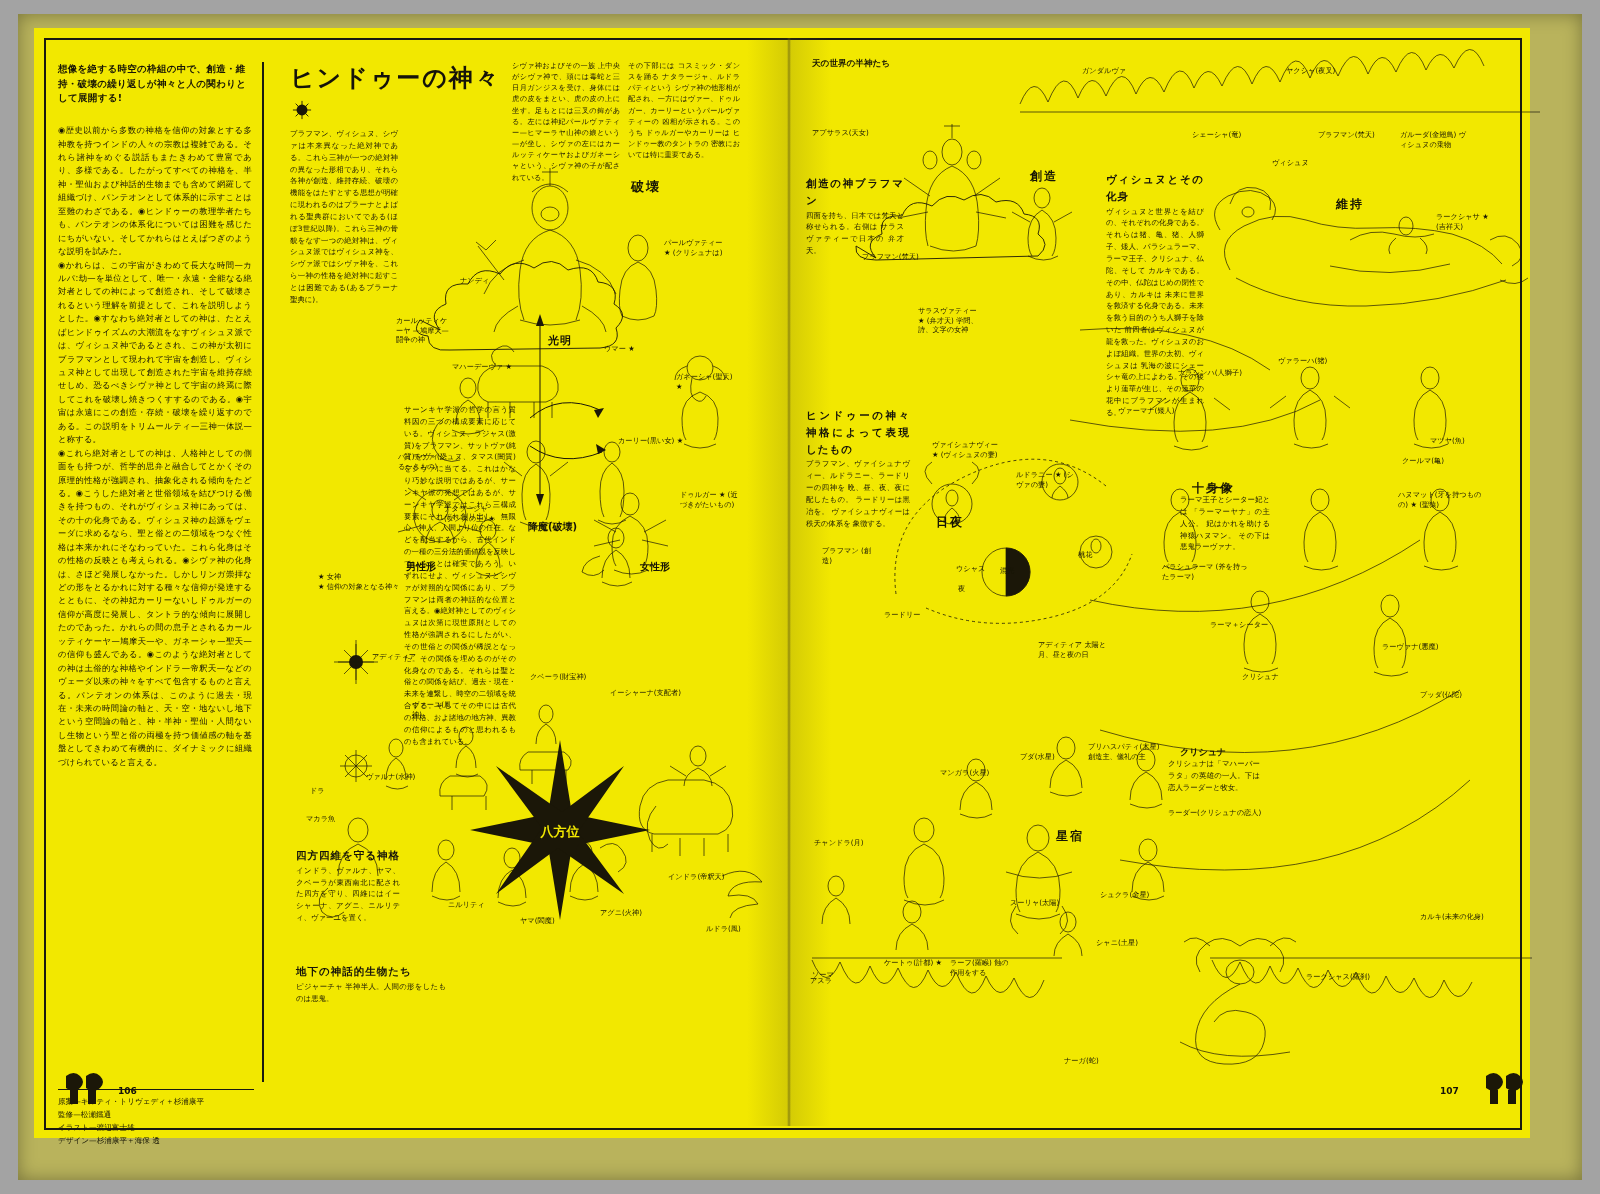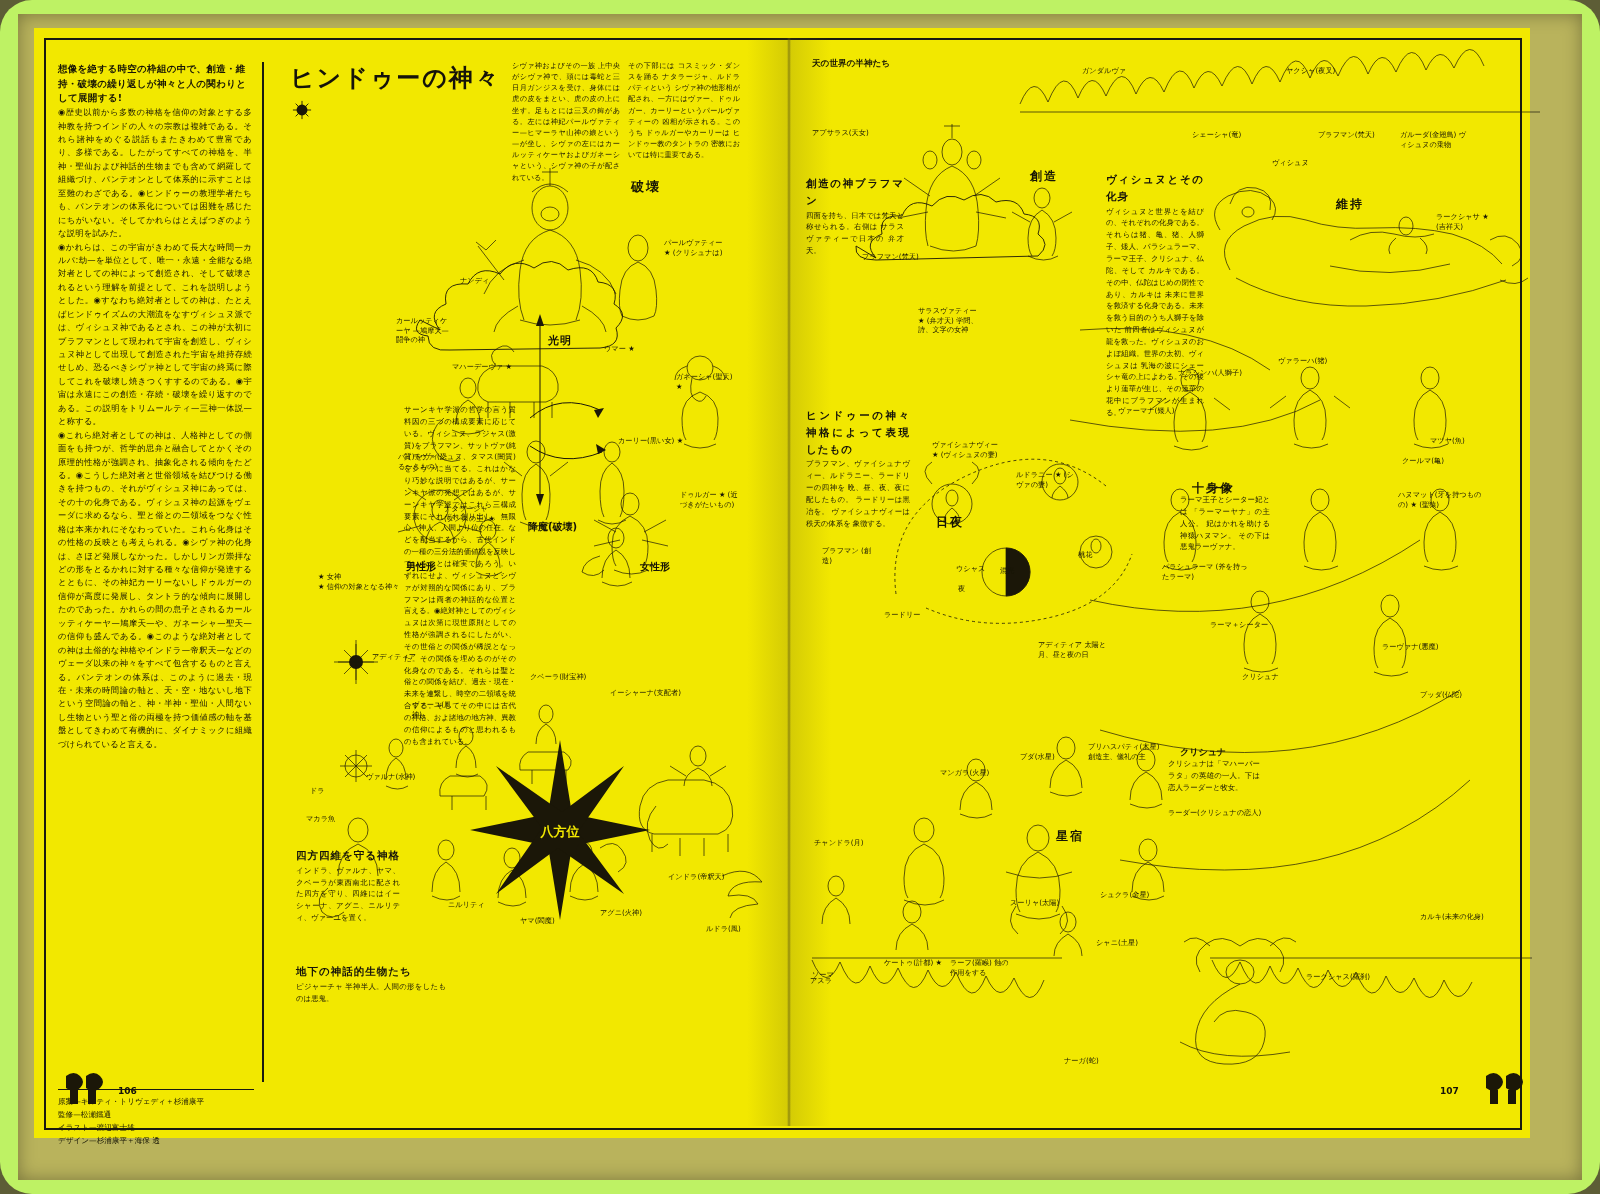--- a/index.html
+++ b/index.html
@@ -1,33 +1,33 @@
 <!DOCTYPE html>
 <html><head>
 <meta charset="utf-8">
 <style>
   html,body{margin:0;padding:0;background:#5d5d36;}
   body{width:1600px;height:1194px;overflow:hidden;font-family:"DejaVu Sans","Liberation Sans",sans-serif;}
-  #page{position:relative;width:1600px;height:1194px;background:#bef264;border-radius:32px;}
+  #page{position:relative;width:1600px;height:1194px;background:#a3a3a3;}
   
   .paper{position:absolute;left:18px;top:14px;width:1564px;height:1166px;background:#b9b35c;
          box-shadow:0 0 18px rgba(0,0,0,.35) inset;}
   .paperinner{position:absolute;left:34px;top:28px;width:1496px;height:1110px;background:#f2e800;}
   .ruleframe{position:absolute;left:44px;top:38px;width:1474px;height:1088px;border:2px solid #1b1a10;}
   .spine{position:absolute;left:787px;top:38px;width:4px;height:1088px;
          background:linear-gradient(90deg,rgba(120,110,30,.0),rgba(90,85,20,.55),rgba(120,110,30,.0));}
   .gut{position:absolute;top:38px;width:42px;height:1088px;}
   .gutl{left:747px;background:linear-gradient(90deg,rgba(0,0,0,0) 0%,rgba(90,85,25,.20) 100%);}
   .gutr{left:789px;background:linear-gradient(90deg,rgba(90,85,25,.20) 0%,rgba(0,0,0,0) 100%);}
 
   
   .col-left{position:absolute;left:58px;top:62px;width:206px;height:1020px;
             border-right:2px solid #1b1a10;padding-right:10px;box-sizing:border-box;}
   .lead{font-size:9.5px;line-height:1.55;color:#171505;font-weight:bold;letter-spacing:.3px;}
-  .body-jp{font-size:8.3px;line-height:1.62;color:#171505;text-align:justify;margin-top:0;letter-spacing:.2px;}
+  .body-jp{font-size:8.3px;line-height:1.62;color:#171505;text-align:justify;margin-top:18px;letter-spacing:.2px;}
   .credits{position:absolute;left:58px;bottom:46px;width:196px;font-size:7.6px;line-height:1.7;color:#171505;
            border-top:1px solid #1b1a10;padding-top:6px;}
 
   .title{position:absolute;left:290px;top:62px;font-size:24px;font-weight:bold;color:#15130a;letter-spacing:2px;}
   .titlemark{position:absolute;left:292px;top:100px;width:20px;height:20px;}
   .intro{position:absolute;left:290px;top:128px;width:108px;font-size:7.4px;line-height:1.6;color:#171505;text-align:justify;}
   .intro2{position:absolute;left:404px;top:404px;width:112px;font-size:7.4px;line-height:1.6;color:#171505;text-align:justify;}
   .shivatext{position:absolute;left:512px;top:60px;width:108px;font-size:7.2px;line-height:1.55;color:#171505;text-align:justify;}
   .shivatext2{position:absolute;left:628px;top:60px;width:112px;font-size:7.2px;line-height:1.55;color:#171505;text-align:justify;}
 
@@ -74,20 +74,21 @@
   </div>
 
   <div class="title">ヒンドゥーの神々</div>
   <svg class="art titlemark" width="22" height="22" viewBox="0 0 22 22">
     <circle cx="11" cy="11" r="6" class="fillk"></circle>
     <g class="stroke">
       <path d="M11 1 L11 21 M1 11 L21 11 M4 4 L18 18 M18 4 L4 18"></path>
     </g>
   </svg>
 
+  <div class="intro">ブラフマン、ヴィシュヌ、シヴァは本来異なった絶対神である。これら三神が一つの絶対神の異なった形相であり、それら各神が創造、維持存続、破壊の機能をはたすとする思想が明確に現われるのはプラーナとよばれる聖典群においてである(ほぼ3世紀以降)。これら三神の骨貌をなす一つの絶対神は、ヴィシュヌ派ではヴィシュヌ神を、シヴァ派ではシヴァ神を、これら一神の性格を絶対神に起すことは困難である(あるブラーナ聖典に)。</div>
   <div class="intro2">サーンキヤ学派の哲学の言う質料因の三つの構成要素に応じている。ヴィシュヌ、ラジャス(激質)をブラフマン、サットヴァ(純質)をヴィシュヌ、タマス(闇質)をシヴァに当てる。これはかなり巧妙な説明ではあるが、サーンキヤ派の発想ではあるが、サーンキヤ学派ではこれら三構成要素にそれぞれ創り出し、無限心、神人、人間より位の任在。などを配当するから、古代インドの一種の三分法的価値観を反映していることは確実であろう。いずれにせよ、ヴィシュヌとシヴァが対照的な関係にあり、ブラフマンは両者の神話的な位置と言える。◉絶対神としてのヴィシュヌは次第に現世原則としての性格が強調されるにしたがい、その世俗との関係が稀説となった。その関係を埋めるのがその化身なのである。それらは聖と俗との関係を結び、過去・現在・未来を連繋し、時空の二領域を統合する。そしてその中には古代の神格、およ諸地の地方神、異教の信仰によるものと思われるものも含まれている。</div>
   <div class="shivatext">シヴァ神およびその一族 上中央がシヴァ神で、頭には毒蛇と三日月ガンジスを受け、身体には虎の皮をまとい、虎の皮の上に坐す。足もとには三叉の鉾がある。左には神妃パールヴァティー—ヒマーラヤ山神の娘という—が坐し、シヴァの左にはカールッティケーヤおよびガネーシャという、シヴァ神の子が配されている。</div>
   <div class="shivatext2">その下部には コスミック・ダンスを踊る ナタラージャ、ルドラパティという シヴァ神の他形相が配され、一方にはヴァー、ドゥルガー、カーリーというパールヴァティーの 凶相が示される。この うち ドゥルガーやカーリーは ヒンドゥー教のタントラの 密教においては特に重要である。</div>
 
   <svg class="art" style="left:400px;top:130px" width="360" height="430" viewBox="0 0 360 430">
 
     <path class="cloud" d="M40 200 q-14 -18 6 -26 q-4 -22 22 -20 q10 -20 32 -10 q14 -18 34 -6 q18 -14 34 2 q24 -8 30 12 q22 2 16 22 q16 10 2 24 q6 18 -16 20 l-150 2 q-22 2 -22 -14 q-18 -2 -8 -16z"></path>
 
     <g class="thin">
       <ellipse cx="150" cy="78" rx="18" ry="22"></ellipse>

